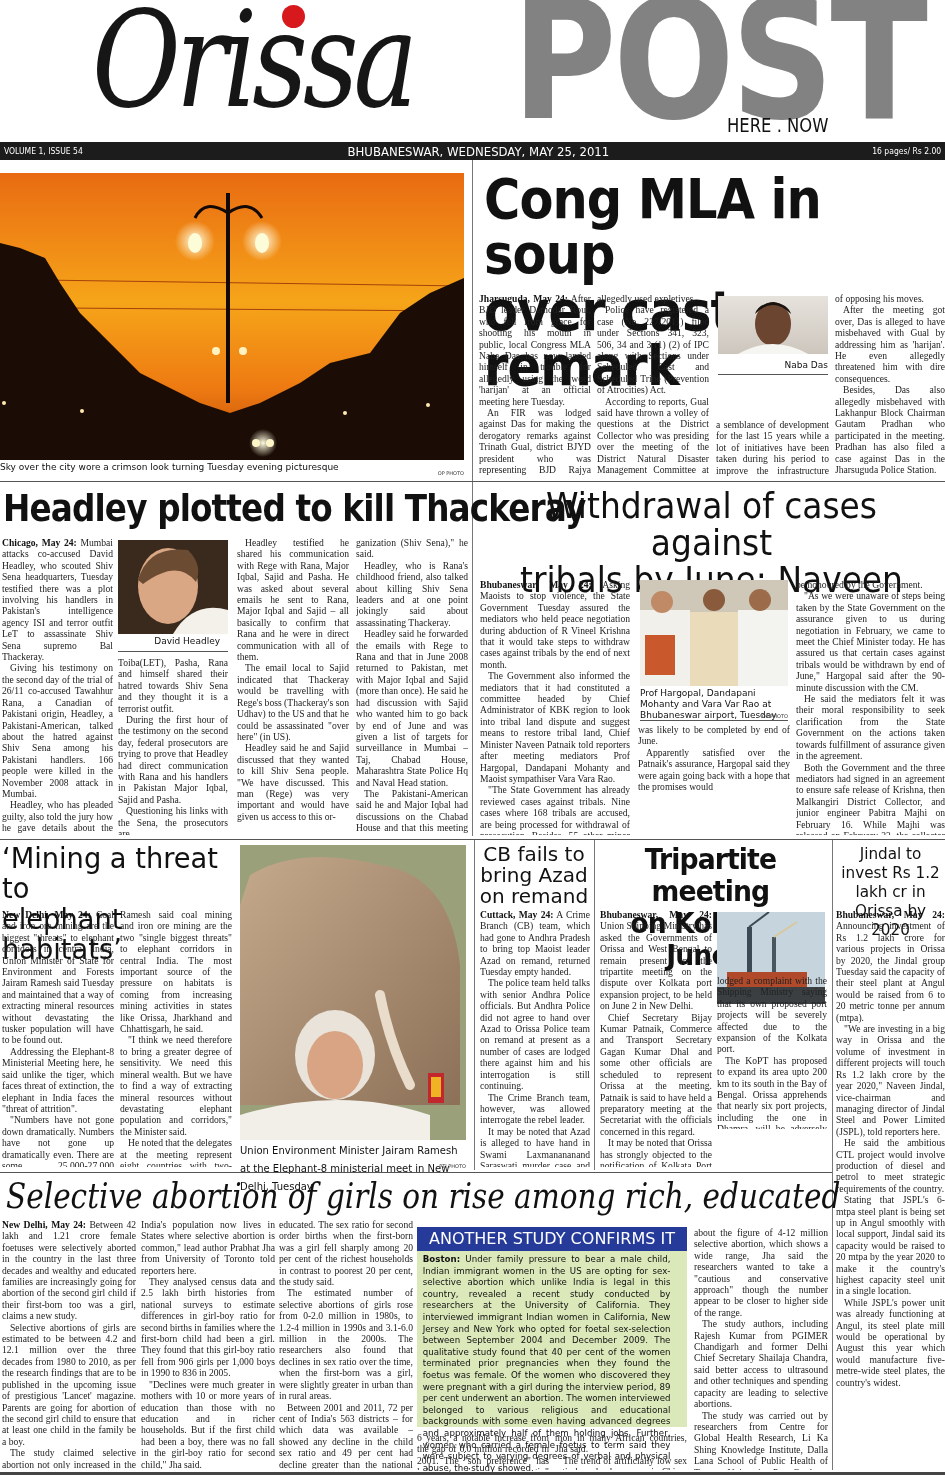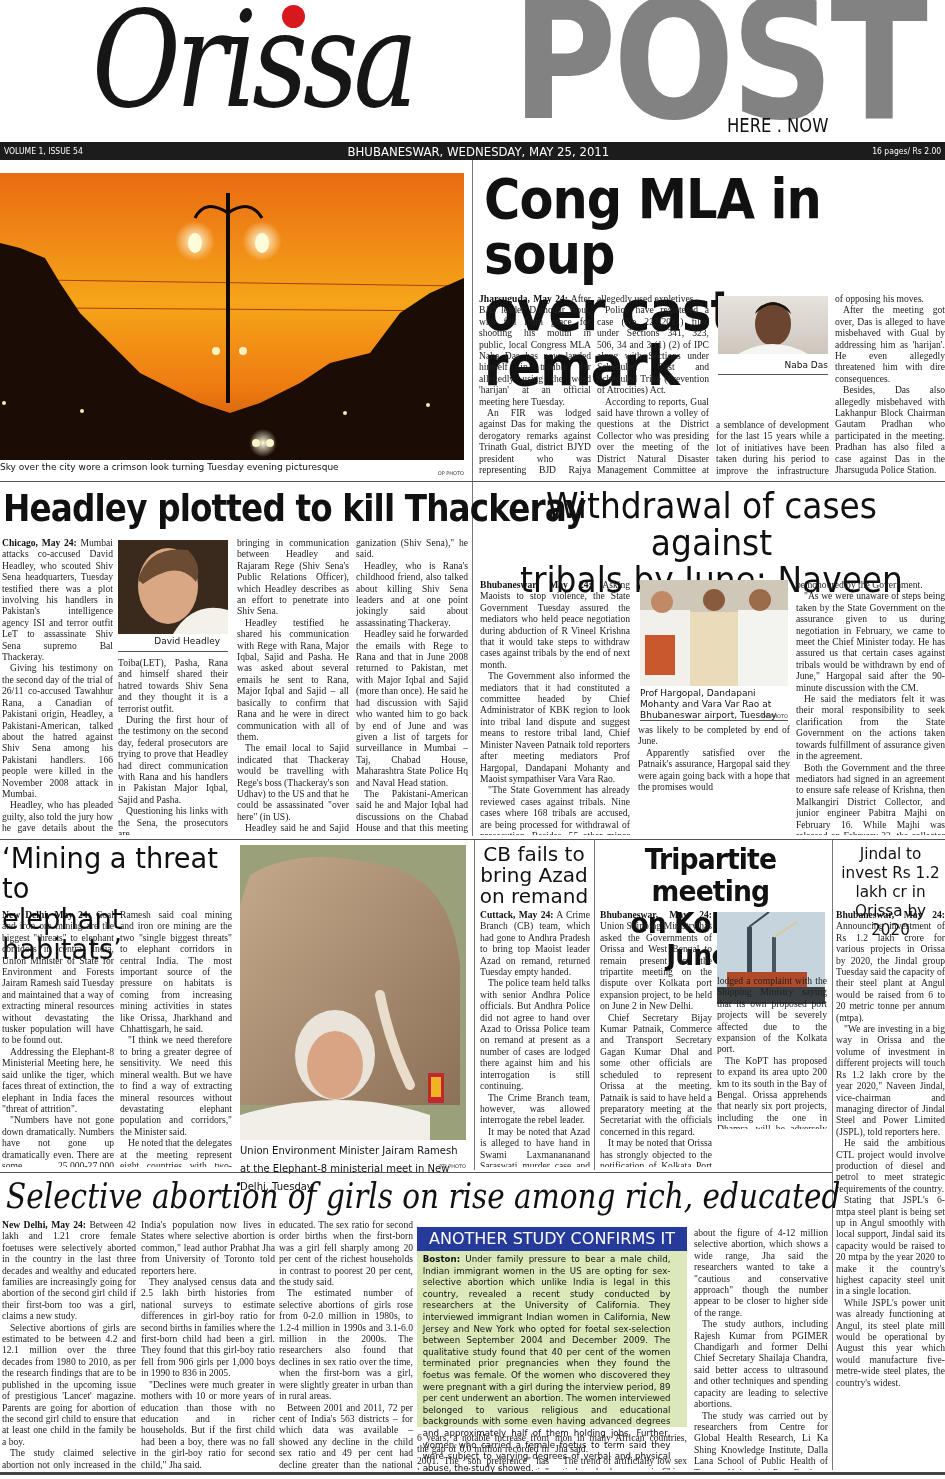--- a/index.html
+++ b/index.html
@@ -136,21 +136,20 @@
   </svg>
 </div>
 <div class="abs caption" style="left:110px;top:636px;width:110px;text-align:right">David Headley</div>
 <div class="abs rule-h" style="left:118px;top:651px;width:110px"></div>
 <div class="abs col" style="left:118px;top:657px;width:110px;height:178px">
   <p class="first">Toiba(LET), Pasha, Rana and himself shared their hatred towards Shiv Sena and they thought it is a terrorist outfit.</p>
   <p>During the first hour of the testimony on the second day, federal prosecutors are trying to prove that Headley had direct communication with Rana and his handlers in Pakistan Major Iqbal, Sajid and Pasha.</p>
   <p>Questioning his links with the Sena, the prosecutors are</p>
 </div>
 <div class="abs col" style="left:237px;top:537px;width:112px;height:298px">
-  <p class="first">bringing in communication between Headley and Rajaram Rege (Shiv Sena's Public Relations Officer), which Headley describes as an effort to penetrate into Shiv Sena.</p>
   <p>Headley testified he shared his communication with Rege with Rana, Major Iqbal, Sajid and Pasha. He was asked about several emails he sent to Rana, Major Iqbal and Sajid – all basically to confirm that Rana and he were in direct communication with all of them.</p>
   <p>The email local to Sajid indicated that Thackeray would be travelling with Rege's boss (Thackeray's son Udhav) to the US and that he could be assassinated "over here" (in US).</p>
   <p>Headley said he and Sajid discussed that they wanted to kill Shiv Sena people. "We have discussed. This man (Rege) was very important and would have given us access to this or-</p>
 </div>
 <div class="abs col" style="left:356px;top:537px;width:112px;height:298px">
   <p class="first">ganization (Shiv Sena)," he said.</p>
   <p>Headley, who is Rana's childhood friend, also talked about killing Shiv Sena leaders and at one point jokingly said about assassinating Thackeray.</p>
   <p>Headley said he forwarded the emails with Rege to Rana and that in June 2008 returned to Pakistan, met with Major Iqbal and Sajid (more than once). He said he had discussion with Sajid who wanted him to go back by end of June and was given a list of targets for surveillance in Mumbai – Taj, Chabad House, Maharashtra State Police Hq and Naval Head station.</p>
   <p>The Pakistani-American said he and Major Iqbal had discussions on the Chabad House and that this meeting was in Lahore before meeting Sajid. He said Iqbal told him that Chabad House would be added because that this was the front office of Mosad in Mumbai.</p>
 

